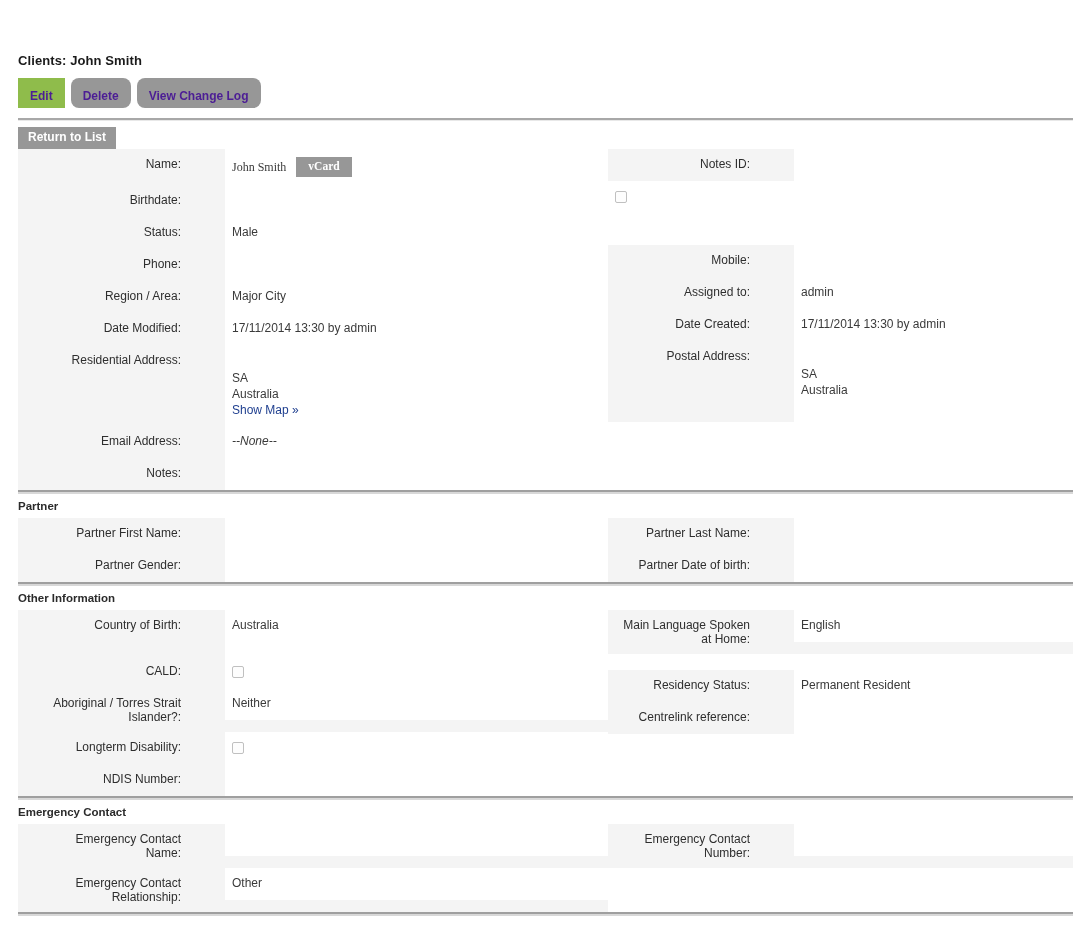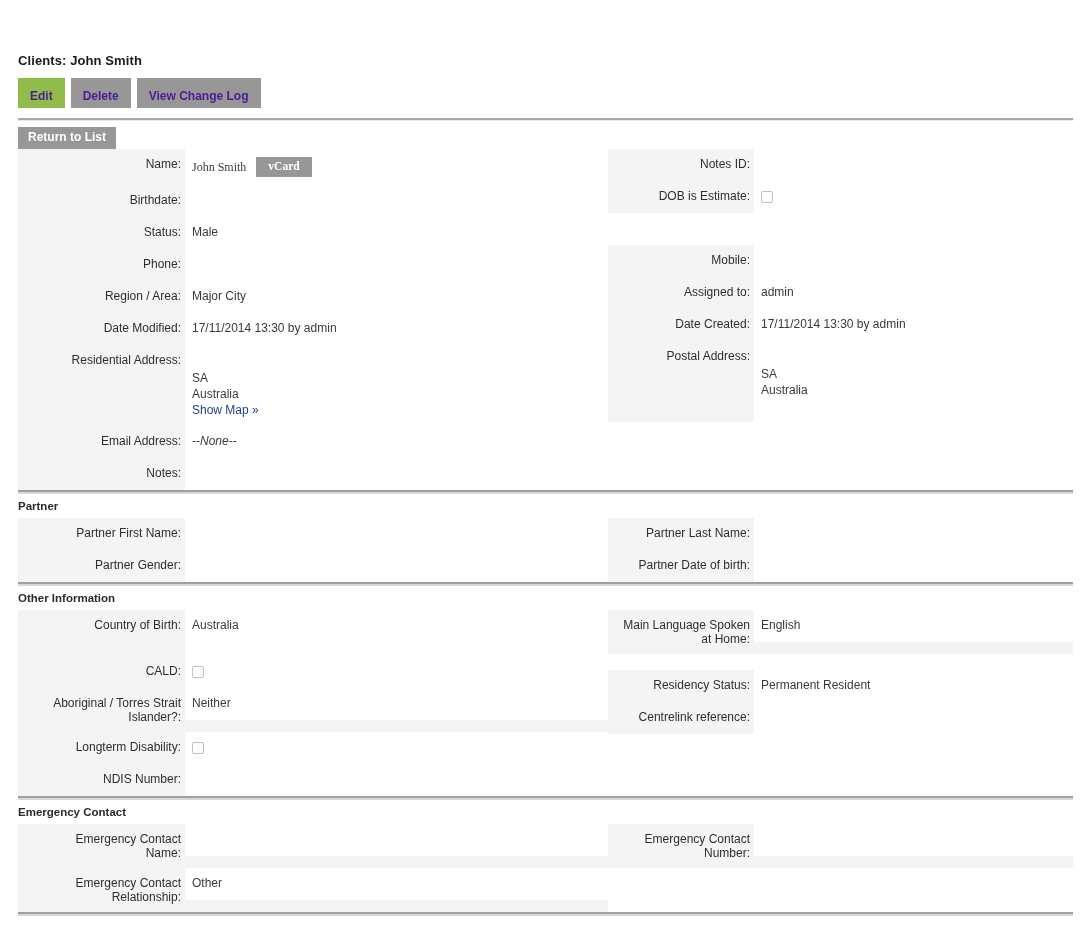--- a/index.html
+++ b/index.html
@@ -38,21 +38,21 @@
     font-weight: bold;
     color: #4c1d95;
     padding: 12px 12px 5px 12px;
     border: none;
     line-height: 13px;
     cursor: pointer;
     font-family: "Liberation Sans", sans-serif;
     text-align: center;
   }
   .btn-green { background: #8fbc4b; }
-  .btn-grey  { background: #979797; }
+  .btn-grey  { background: #979797; border-radius: 8px; }
 
   .hr-main {
     height: 3px;
     margin: 10px 18px 0 18px;
     border-top: 2px solid #a8a8a8;
     border-bottom: 1px solid #e8e8e8;
   }
   .return-row {
     display: flex;
     justify-content: flex-start;
@@ -96,20 +96,21 @@
   }
   .col-left  { width: 590px; flex: 0 0 590px; }
   .col-right { width: 465px; flex: 0 0 465px; }
 
   .group { background: #f4f4f4; }
 
   .row {
     display: flex;
     align-items: flex-start;
     min-height: 32px;
+    gap: 40px;
   }
   .lbl {
     flex: 0 0 auto;
     text-align: right;
     font-size: 12px;
     color: #2e2e2e;
     padding: 8px 4px 8px 0;
     line-height: 14px;
   }
   .col-left .lbl  { width: 167px; }
@@ -248,21 +249,20 @@
       </div>
 
       <div class="col col-right">
 
         <div class="group">
           <div class="row shaded">
             <div class="lbl">Notes ID:</div>
             <div class="val"></div>
           </div>
           <div class="row shaded">
-            <div class="lbl">DOB is Estimate:</div>
             <div class="val">
               <span class="cbox"></span>
             </div>
           </div>
         </div>
 
         <div class="spacer-row"></div>
 
         <div class="group">
           <div class="row shaded">

